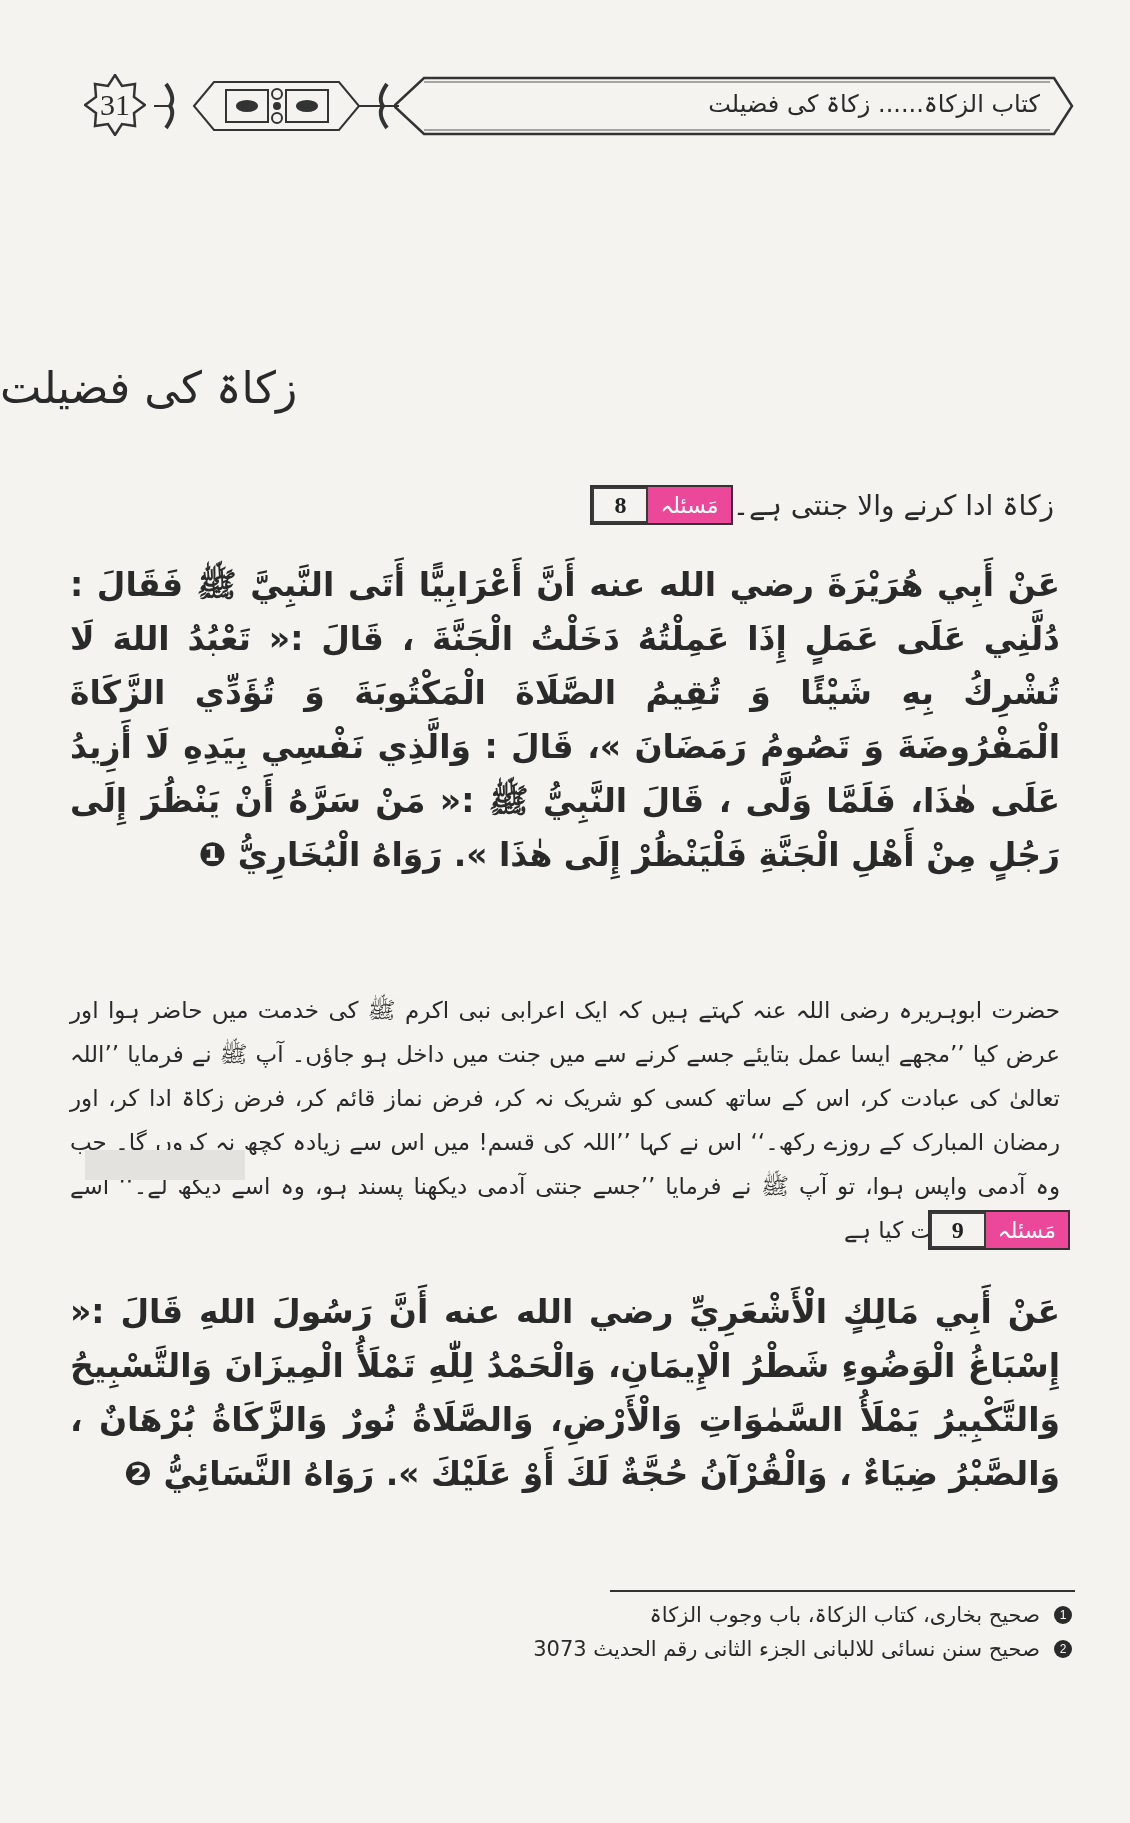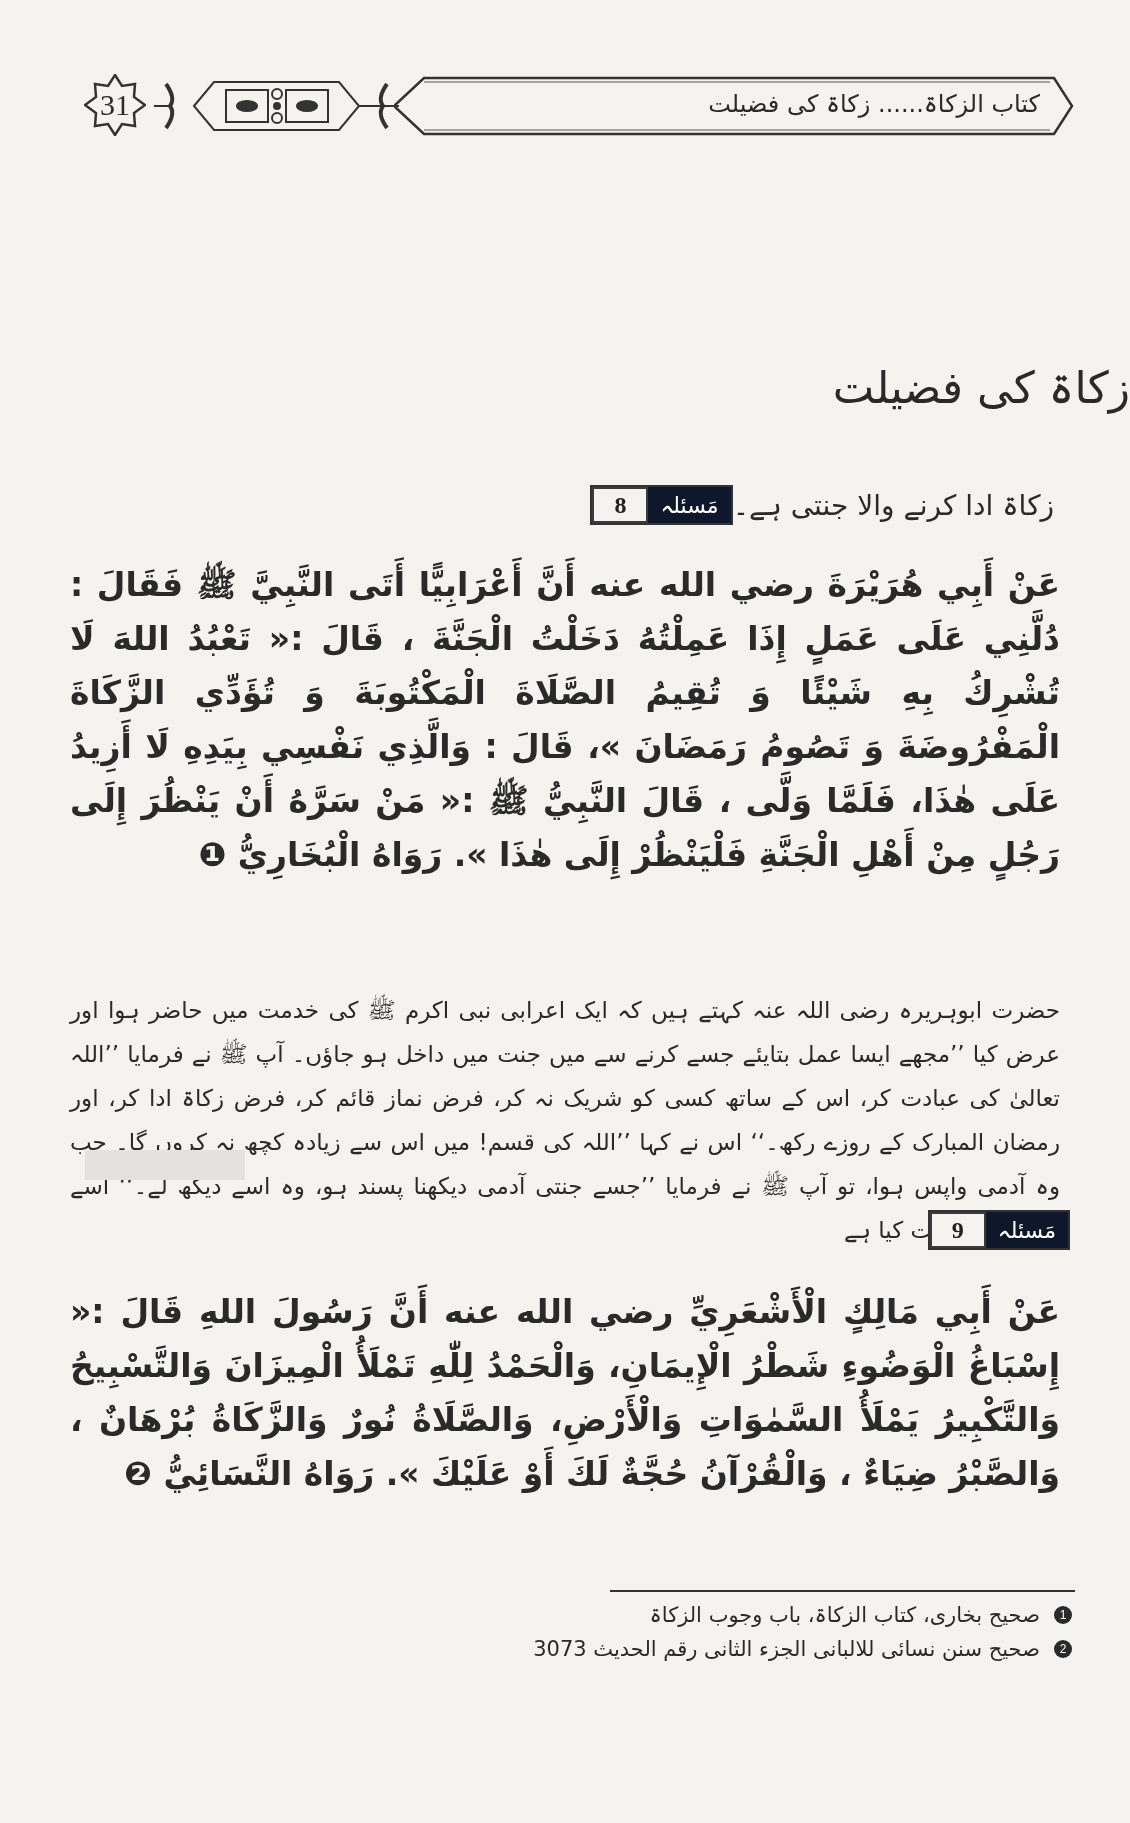--- a/index.html
+++ b/index.html
@@ -30,35 +30,35 @@
       font-size: 24px; direction: rtl; color: #2a2a2a;
       font-family: "DejaVu Sans", sans-serif;
     }
 
     
     .main-title {
       position: absolute; left: 0; width: 1130px; top: 262px; text-align: center;
       font-family: "DejaVu Sans", sans-serif; font-size: 48px; direction: rtl; color: #2a2a2a;
     }
     .sub-title {
-      position: absolute; left: 0; width: 1130px; top: 362px; text-align: right;
+      position: absolute; left: 0; width: 1130px; top: 362px; text-align: left;
       font-family: "DejaVu Sans", sans-serif; font-size: 44px; direction: rtl; color: #2a2a2a;
     }
 
     
     .masala {
       position: absolute; right: 60px; display: flex; flex-direction: row-reverse; align-items: center;
       direction: rtl;
     }
     .masala-box {
       display: flex; flex-direction: row; align-items: stretch;
       border: 2px solid #333; height: 36px; background: #3a3a3a;
     }
     .masala-label {
-      background: #0f172a; color: #fff; font-size: 22px; padding: 0 12px;
+      background: #ec4899; color: #fff; font-size: 22px; padding: 0 12px;
       display: flex; align-items: center; direction: rtl;
     }
     .masala-num {
       background: #f4f3ef; color: #222; font-family: "Liberation Serif", serif; font-weight: bold;
       font-size: 24px; width: 52px; display: flex; align-items: center; justify-content: center;
       border: 2px solid #3a3a3a;
     }
     .masala-text { font-size: 28px; margin-right: 16px; color: #2a2a2a; direction: rtl; }
 
     

